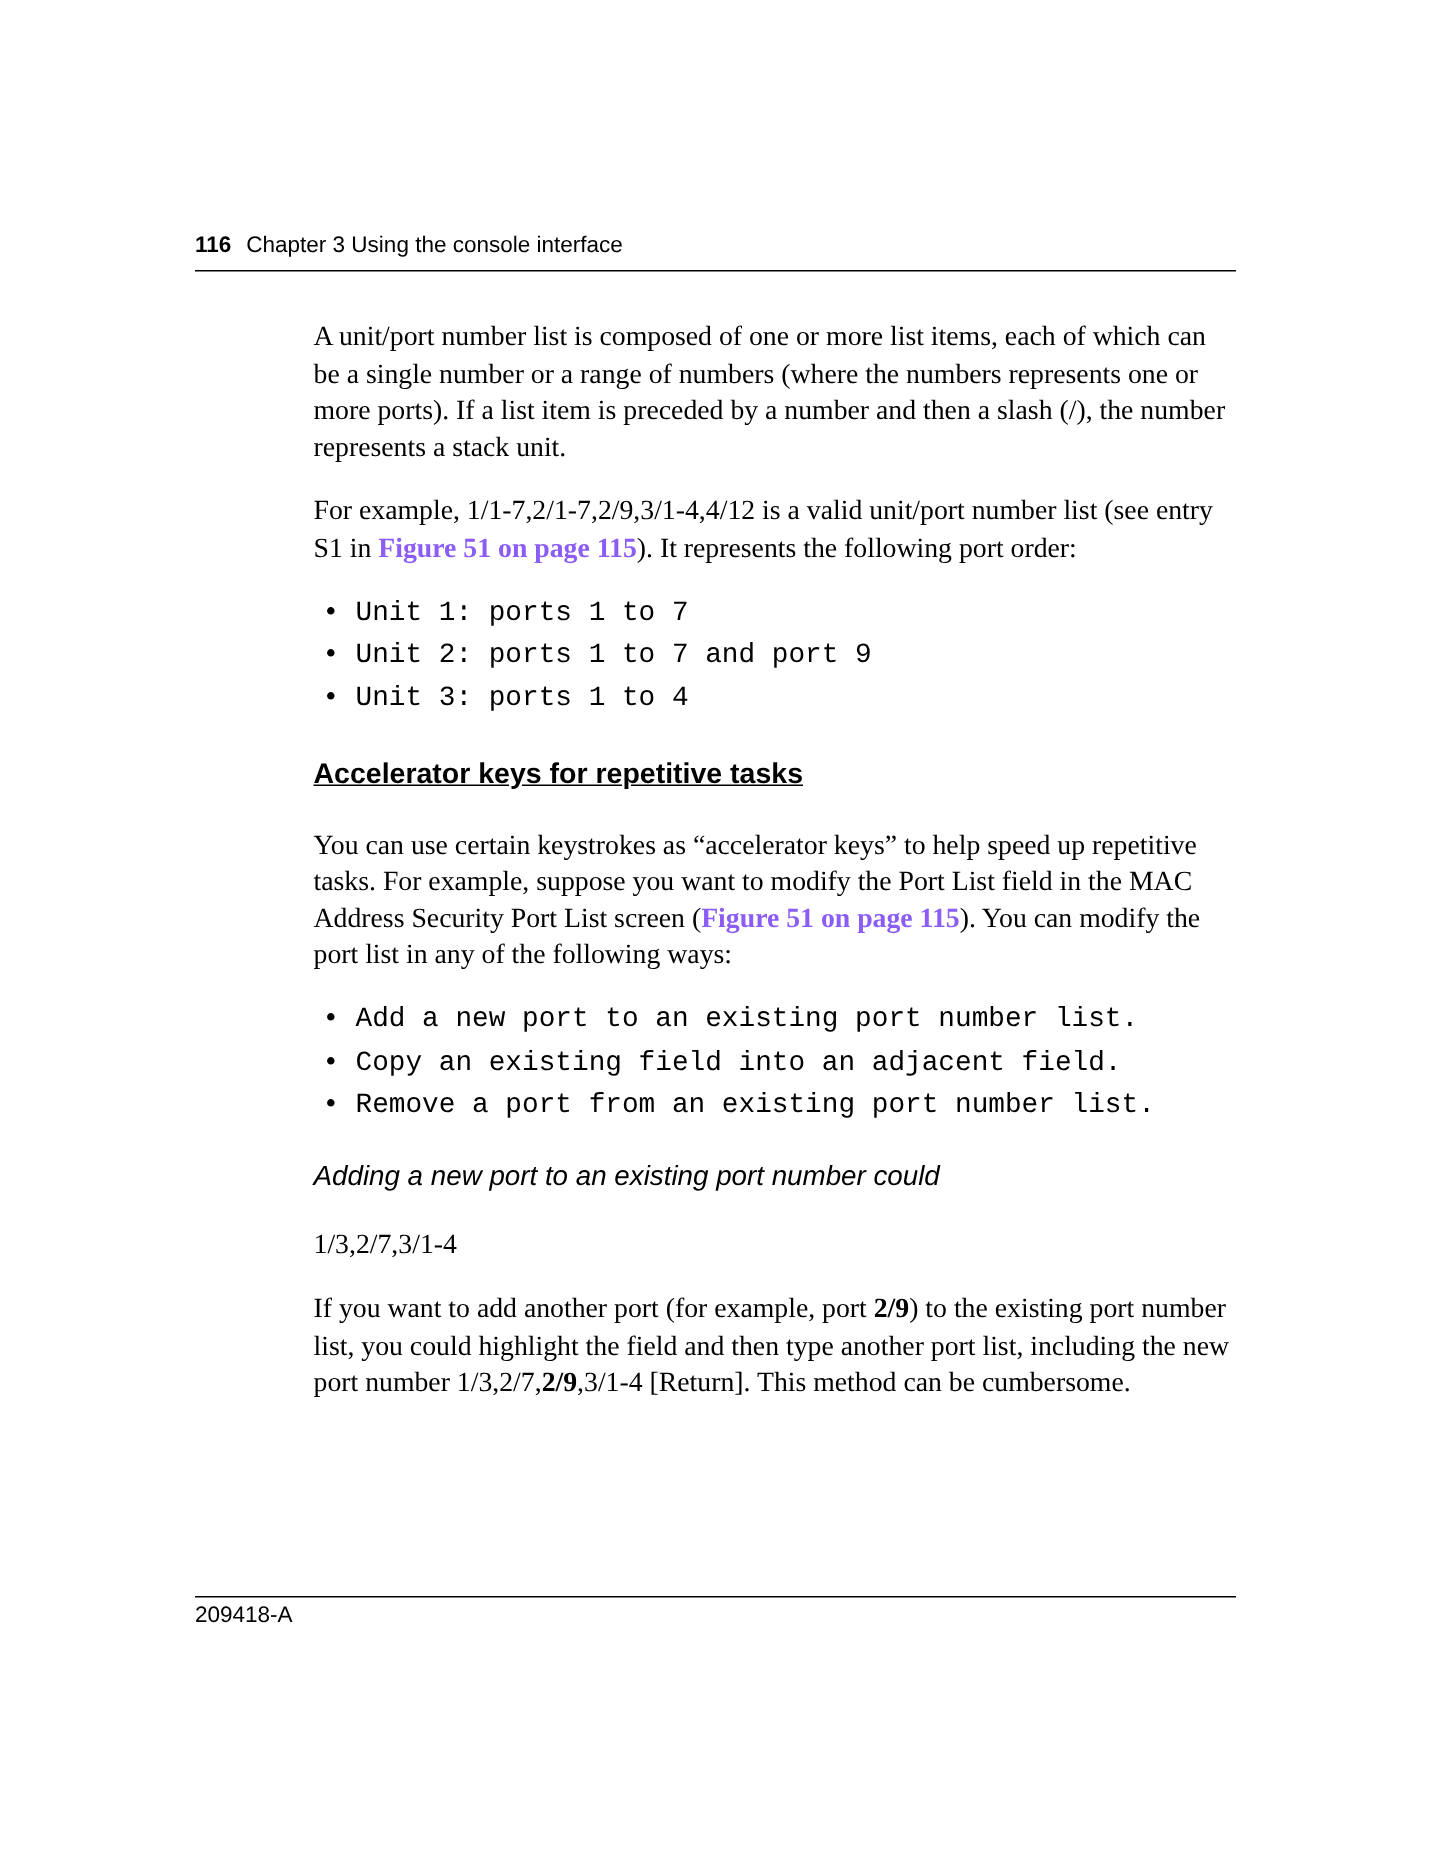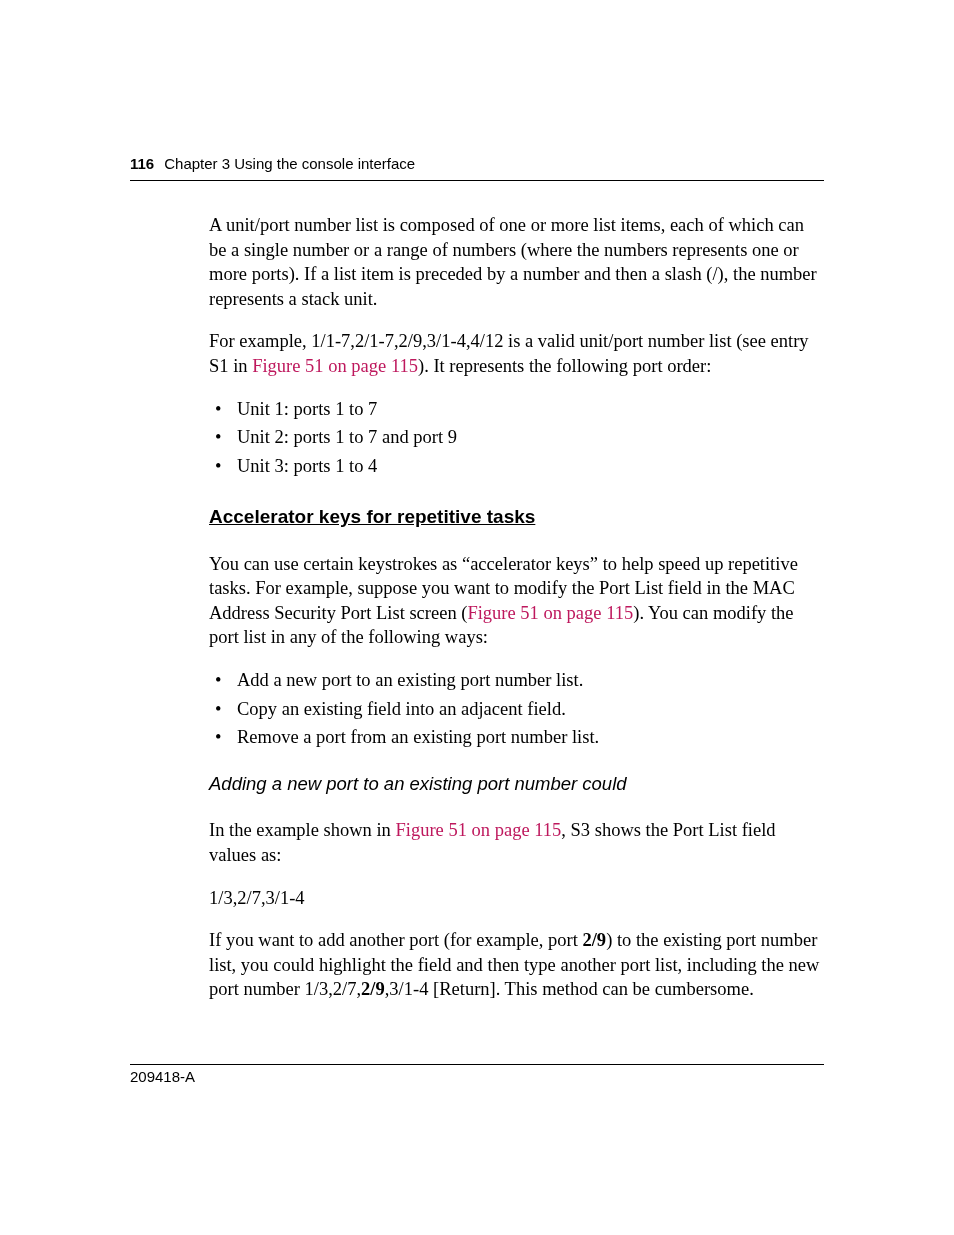--- a/index.html
+++ b/index.html
@@ -34,20 +34,21 @@
     font-size: 18.5px;
     line-height: 1.33;
   }
   .content p {
     margin: 0 0 18px 0;
   }
   .content ul {
     margin: 0 0 22px 0;
     padding-left: 28px;
     list-style: none;
+    font-family: Liberation Mono, monospace;
   }
   .content ul li {
     margin: 4px 0;
     position: relative;
     padding-left: 0;
   }
   .content ul li::before {
     content: "•";
     position: absolute;
     left: -22px;
@@ -63,21 +64,22 @@
     margin: 18px 0 22px 0;
     text-decoration: underline;
   }
   .h3 {
     font-family: Arial, Helvetica, sans-serif;
     font-style: italic;
     font-size: 18.5px;
     margin: 18px 0 22px 0;
   }
   .link {
-    color: #be185d;
+    color: #8b5cf6;
+    font-weight: bold;
   }
   .footer {
     position: absolute;
     left: 130px;
     right: 130px;
     bottom: 150px;
     border-top: 1.5px solid #000;
     padding-top: 3px;
     font-family: Arial, Helvetica, sans-serif;
     font-size: 15px;
@@ -114,23 +116,20 @@
     </p>
 
     <ul>
       <li>Add a new port to an existing port number list.</li>
       <li>Copy an existing field into an adjacent field.</li>
       <li>Remove a port from an existing port number list.</li>
     </ul>
 
     <div class="h3">Adding a new port to an existing port number could</div>
 
-    <p>
-      <span>In the example shown in </span><span class="link">Figure 51 on page 115</span><span>, S3 shows the Port List field values as:</span>
-    </p>
 
     <p>1/3,2/7,3/1-4</p>
 
     <p>
       <span>If you want to add another port (for example, port </span><b>2/9</b><span>) to the existing port number list, you could highlight the field and then type another port list, including the new port number 1/3,2/7,</span><b>2/9</b><span>,3/1-4 [Return]. This method can be cumbersome.</span>
     </p>
 
   </div>
 
 </div>

